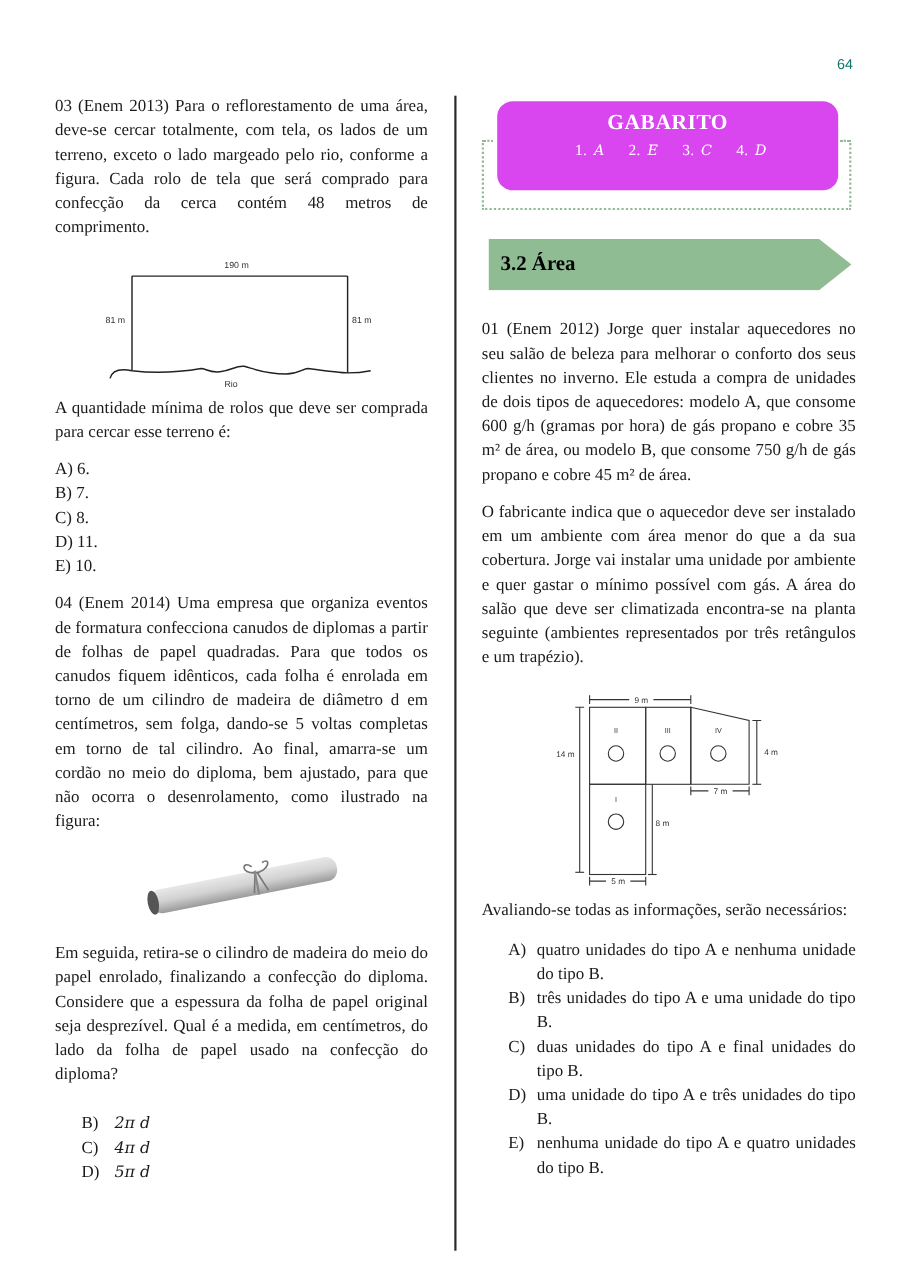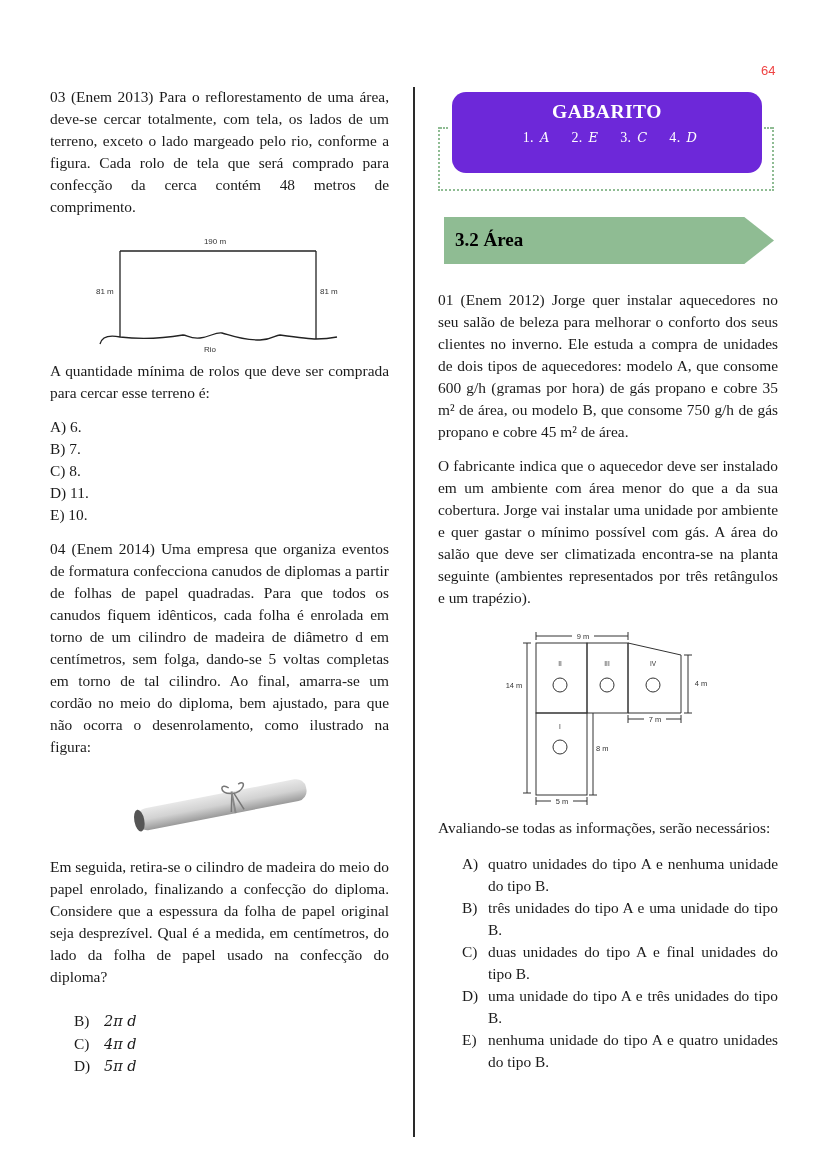--- a/index.html
+++ b/index.html
@@ -1,18 +1,18 @@
 <!DOCTYPE html>
 <html><head>
 <meta charset="utf-8">
 <style>
   * { box-sizing: border-box; margin: 0; padding: 0; }
   html, body { width: 828px; height: 1171px; background: #ffffff; overflow: hidden; }
   body { position: relative; font-family: "Liberation Serif", "DejaVu Serif", serif; color: #1a1a1a; }
-  .page-num { position: absolute; top: 63px; left: 761px; font-family: "Liberation Sans", sans-serif; font-size: 13px; color: #ef4444; text-align: right; }
+  .page-num { position: absolute; top: 51px; left: 761px; font-family: "Liberation Sans", sans-serif; font-size: 13px; color: #0f766e; text-align: right; }
   .col-divider { position: absolute; left: 413px; top: 87px; width: 2px; height: 1050px; background: #2a2a2a; }
 
   .col { position: absolute; font-size: 15.4px; line-height: 22px; }
   .col-left { left: 50px; top: 86px; width: 339px; }
   .col-right { left: 438px; top: 289px; width: 340px; }
 
   .para { text-align: justify; }
   .para b { font-weight: normal; }
   .gap { height: 12px; }
 
@@ -24,21 +24,21 @@
 
   .math-opts { margin-top: 22px; padding-left: 24px; font-size: 15.4px; line-height: 22.5px; }
   .math-opts .letter { display: inline-block; width: 30px; }
   .math-opts .expr { font-style: italic; font-family: "DejaVu Serif", serif; font-size: 14.5px; }
 
   
   .gab-frame { position: absolute; left: 438px; top: 127px; width: 336px; height: 64px; border: 2px dotted #8fbc93; border-top: none; }
   .gab-frame::before, .gab-frame::after { content: ""; position: absolute; top: 0; width: 8px; border-top: 2px dotted #8fbc93; }
   .gab-frame::before { left: 0; }
   .gab-frame::after { right: 0; }
-  .gab-box { position: absolute; left: 452px; top: 92px; width: 310px; height: 81px; background: #6d28d9; border-radius: 14px; color: #fff; text-align: center; }
+  .gab-box { position: absolute; left: 452px; top: 92px; width: 310px; height: 81px; background: #d946ef; border-radius: 14px; color: #fff; text-align: center; }
   .gab-title { font-weight: bold; font-size: 19.5px; margin-top: 9px; letter-spacing: 0.5px; }
   .gab-answers { margin-top: 7px; font-size: 14px; letter-spacing: 0.3px; }
   .gab-answers span { margin: 0 6px; }
   .gab-answers i { font-family: "DejaVu Serif", serif; font-size: 13px; }
 
   
   .section-banner { position: absolute; left: 444px; top: 217px; width: 330px; height: 47px; background: #8fbc93;
     clip-path: polygon(0 0, 91% 0, 100% 50%, 91% 100%, 0 100%); color: #000000; font-weight: bold; font-size: 19px; padding: 12px 0 0 11px; }
 
   .fig-plan { position: relative; width: 340px; height: 190px; margin: 12px 0 0 0; }

